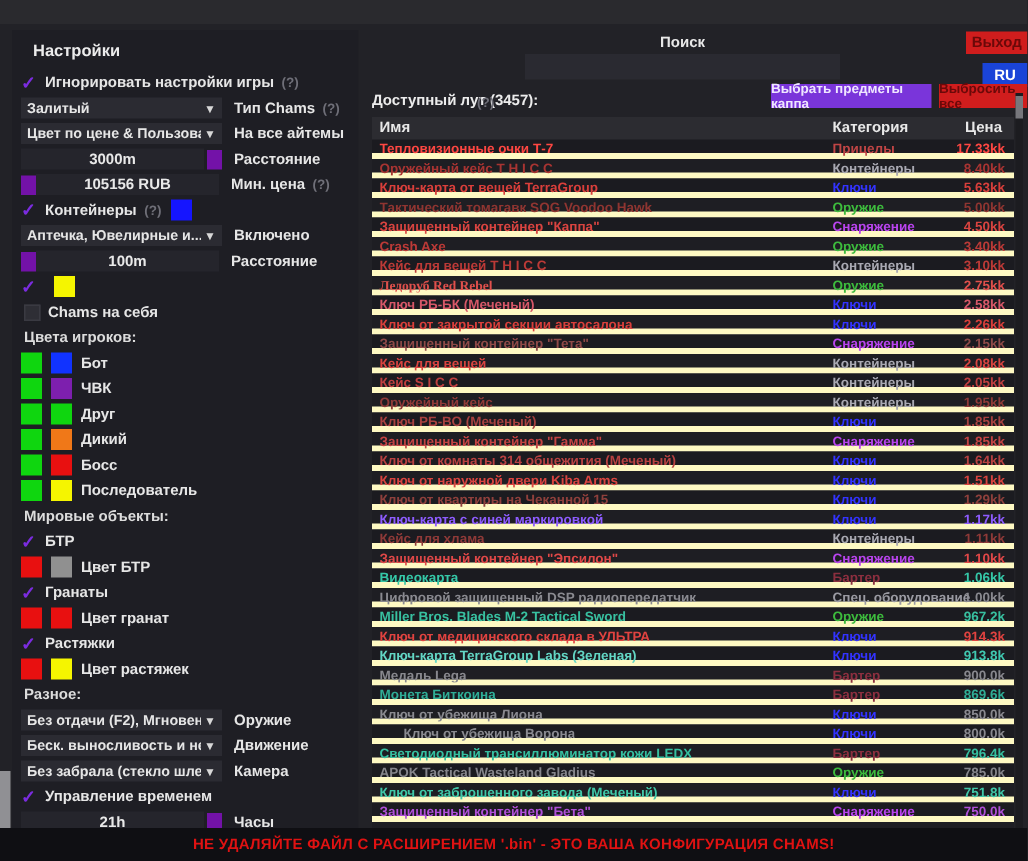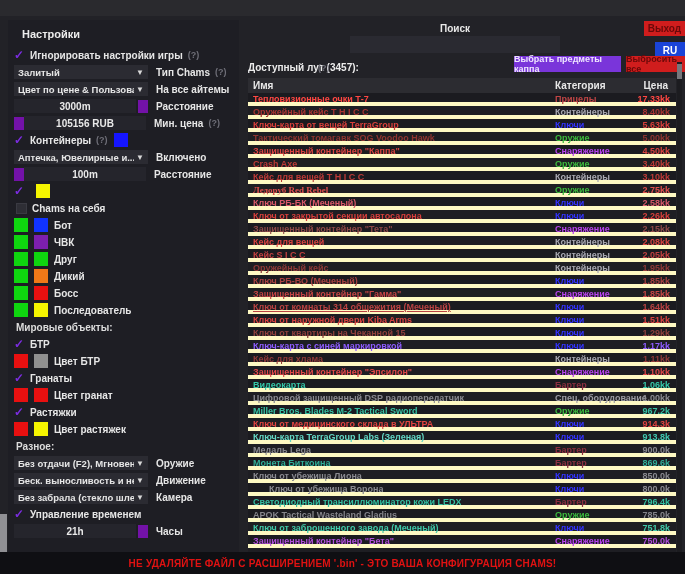--- a/index.html
+++ b/index.html
@@ -126,20 +126,21 @@
           <div class="slabel">Расстояние</div>
         </div>
         <div class="srow">
           <div class="chk">✓</div>
           <div class="swatch" style="margin-left: 6px; background: rgb(245, 245, 0);"></div>
         </div>
         <div class="srow">
           <div class="chk-empty"></div>
           <div>Chams на себя</div>
         </div>
+        <div class="sheader">Цвета игроков:</div>
         <div class="srow">
           <div class="swatch" style="background: rgb(15, 214, 15);"></div>
           <div class="swatch" style="margin-left: 6px; background: rgb(17, 51, 255);"></div>
           <div class="pairlabel">Бот</div>
         </div>
         <div class="srow">
           <div class="swatch" style="background: rgb(15, 214, 15);"></div>
           <div class="swatch" style="margin-left: 6px; background: rgb(125, 31, 174);"></div>
           <div class="pairlabel">ЧВК</div>
         </div>
@@ -316,21 +317,21 @@
         <div class="tcell c-name" style="color: rgb(168, 66, 64);">Ключ РБ-ВО (Меченый)</div>
         <div class="tcell c-cat" style="color: rgb(51, 51, 255);">Ключи</div>
         <div class="tcell c-price" style="color: rgb(168, 66, 64);">1.85kk</div>
       </div>
       <div class="trow">
         <div class="tcell c-name" style="color: rgb(196, 68, 68);">Защищенный контейнер "Гамма"</div>
         <div class="tcell c-cat" style="color: rgb(185, 68, 238);">Снаряжение</div>
         <div class="tcell c-price" style="color: rgb(196, 68, 68);">1.85kk</div>
       </div>
       <div class="trow">
-        <div class="tcell c-name" style="color: rgb(184, 66, 66); text-decoration: underline;">Ключ от комнаты 314 общежития (Меченый)</div>
+        <div class="tcell c-name" style="color: rgb(184, 66, 66);">Ключ от комнаты 314 общежития (Меченый)</div>
         <div class="tcell c-cat" style="color: rgb(51, 51, 255);">Ключи</div>
         <div class="tcell c-price" style="color: rgb(184, 66, 66);">1.64kk</div>
       </div>
       <div class="trow">
         <div class="tcell c-name" style="color: rgb(217, 68, 64);">Ключ от наружной двери Kiba Arms</div>
         <div class="tcell c-cat" style="color: rgb(51, 51, 255);">Ключи</div>
         <div class="tcell c-price" style="color: rgb(217, 68, 64);">1.51kk</div>
       </div>
       <div class="trow">
         <div class="tcell c-name" style="color: rgb(143, 64, 60);">Ключ от квартиры на Чеканной 15</div>

